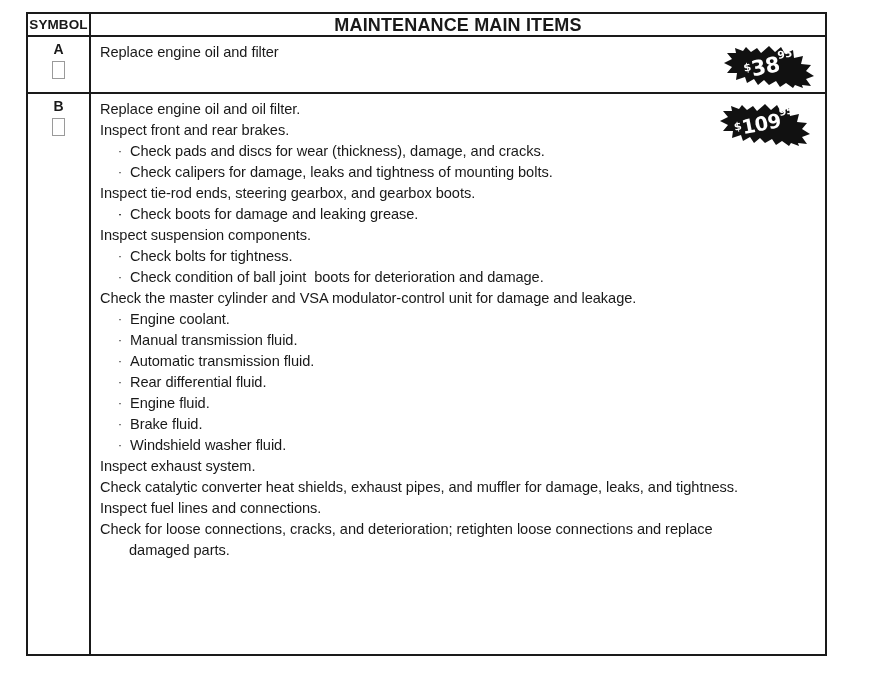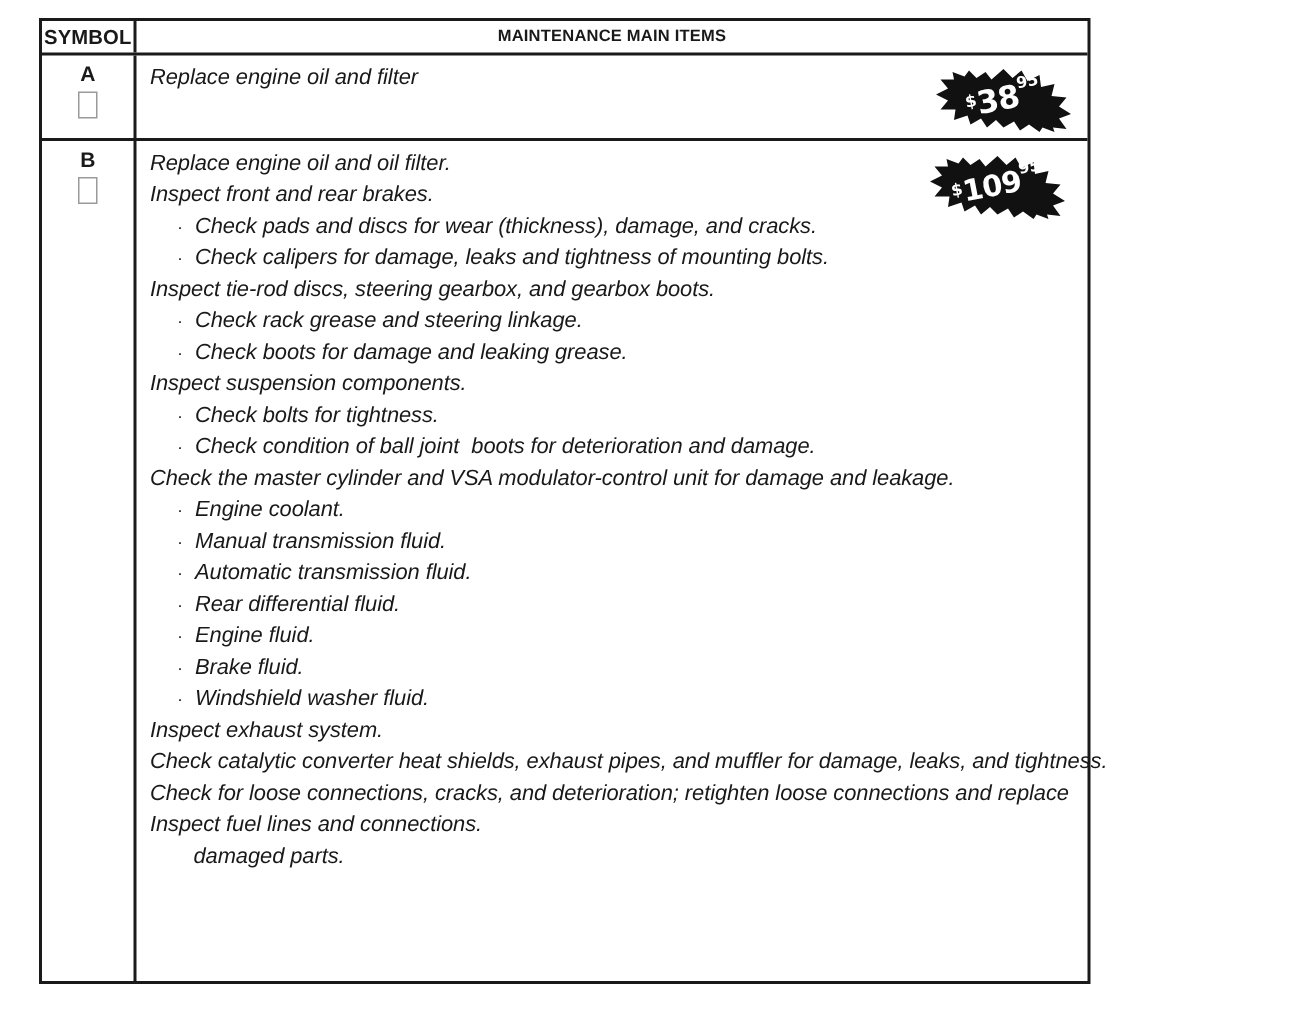--- a/index.html
+++ b/index.html
@@ -14,21 +14,21 @@
     font-family: "Liberation Sans", sans-serif;
     color: #191919;
     overflow: hidden;
   }
 
   
   .maint-table {
     position: absolute;
     left: 26px;
     top: 12px;
-    width: 701px;
+    width: 801px;
     height: 644px;
     border: 2px solid #1a1a1a;
     box-sizing: border-box;
     background: #ffffff;
   }
 
   
   .thead {
     position: relative;
     height: 23px;
@@ -57,21 +57,21 @@
     position: absolute;
     left: 63px;
     right: 0;
     top: 0;
     height: 100%;
     display: flex;
     align-items: center;
     justify-content: center;
   }
   .th-main span {
-    font-size: 11px;
+    font-size: 18px;
     font-weight: bold;
     letter-spacing: 0.15px;
     line-height: 1;
   }
 
   
   .trow {
     position: relative;
     box-sizing: border-box;
   }
@@ -116,21 +116,20 @@
     height: 100%;
     padding: 5px 0 0 9px;
     box-sizing: border-box;
   }
 
   .mline {
     font-size: 14.6px;
     line-height: 21px;
     white-space: pre;
     letter-spacing: -0.05px;
-    font-style: italic;
   }
   .mline.sub {
     padding-left: 18px;
     position: relative;
   }
   .mline.sub .bullet {
     position: absolute;
     left: 18px;
     top: 0;
     font-size: 12px;
@@ -225,38 +224,38 @@
     <div class="sym-cell">
       <div class="sym-letter">B</div>
       <div class="sym-box"></div>
     </div>
     <div class="items-cell">
       <div id="lines-b">
           <div class="mline">Replace engine oil and oil filter.</div>
           <div class="mline">Inspect front and rear brakes.</div>
           <div class="mline sub"><span class="bullet">·</span><span class="subtext">Check pads and discs for wear (thickness), damage, and cracks.</span></div>
           <div class="mline sub"><span class="bullet">·</span><span class="subtext">Check calipers for damage, leaks and tightness of mounting bolts.</span></div>
-          <div class="mline">Inspect tie-rod discs, steering gearbox, and gearbox boots.</div>
-          <div class="mline sub"><span class="bullet">·</span><span class="subtext">Check rack grease and steering linkage.</span></div>
+          <div class="mline">Inspect tie-rod ends, steering gearbox, and gearbox boots.</div>
+          <div class="mline sub"><span class="bullet">·</span></div>
           <div class="mline sub"><span class="bullet">·</span><span class="subtext">Check boots for damage and leaking grease.</span></div>
           <div class="mline">Inspect suspension components.</div>
           <div class="mline sub"><span class="bullet">·</span><span class="subtext">Check bolts for tightness.</span></div>
           <div class="mline sub"><span class="bullet">·</span><span class="subtext">Check condition of ball joint  boots for deterioration and damage.</span></div>
           <div class="mline">Check the master cylinder and VSA modulator-control unit for damage and leakage.</div>
           <div class="mline sub"><span class="bullet">·</span><span class="subtext">Engine coolant.</span></div>
           <div class="mline sub"><span class="bullet">·</span><span class="subtext">Manual transmission fluid.</span></div>
           <div class="mline sub"><span class="bullet">·</span><span class="subtext">Automatic transmission fluid.</span></div>
           <div class="mline sub"><span class="bullet">·</span><span class="subtext">Rear differential fluid.</span></div>
           <div class="mline sub"><span class="bullet">·</span><span class="subtext">Engine fluid.</span></div>
           <div class="mline sub"><span class="bullet">·</span><span class="subtext">Brake fluid.</span></div>
           <div class="mline sub"><span class="bullet">·</span><span class="subtext">Windshield washer fluid.</span></div>
           <div class="mline">Inspect exhaust system.</div>
           <div class="mline">Check catalytic converter heat shields, exhaust pipes, and muffler for damage, leaks, and tightness.</div>
+          <div class="mline">Inspect fuel lines and connections.</div>
           <div class="mline">Check for loose connections, cracks, and deterioration; retighten loose connections and replace</div>
-          <div class="mline">Inspect fuel lines and connections.</div>
           <div class="mline cont">damaged parts.</div>
         </div>
       <div class="burst burst-b">
         <svg viewBox="0 0 92 44" xmlns="http://www.w3.org/2000/svg" aria-hidden="true">
           <polygon points="46,1 52,7 58,2 62,9 70,5 71,13 80,11 78,19 88,20 83,26 91,31 83,34 88,41 79,40 80,43 72,40 70,43 63,38 57,42 53,36 46,40 41,35 35,40 31,34 24,38 22,32 13,35 14,28 4,28 9,22 1,18 9,14 4,8 13,8 12,3 20,6 23,2 28,7 34,3 38,8" fill="#111111"></polygon>
         </svg>
         <div class="price-txt">
           <span class="price-inner">
             <span class="price-cur">$</span><span class="price-main">109</span><span class="price-cents">95</span>
           </span>

